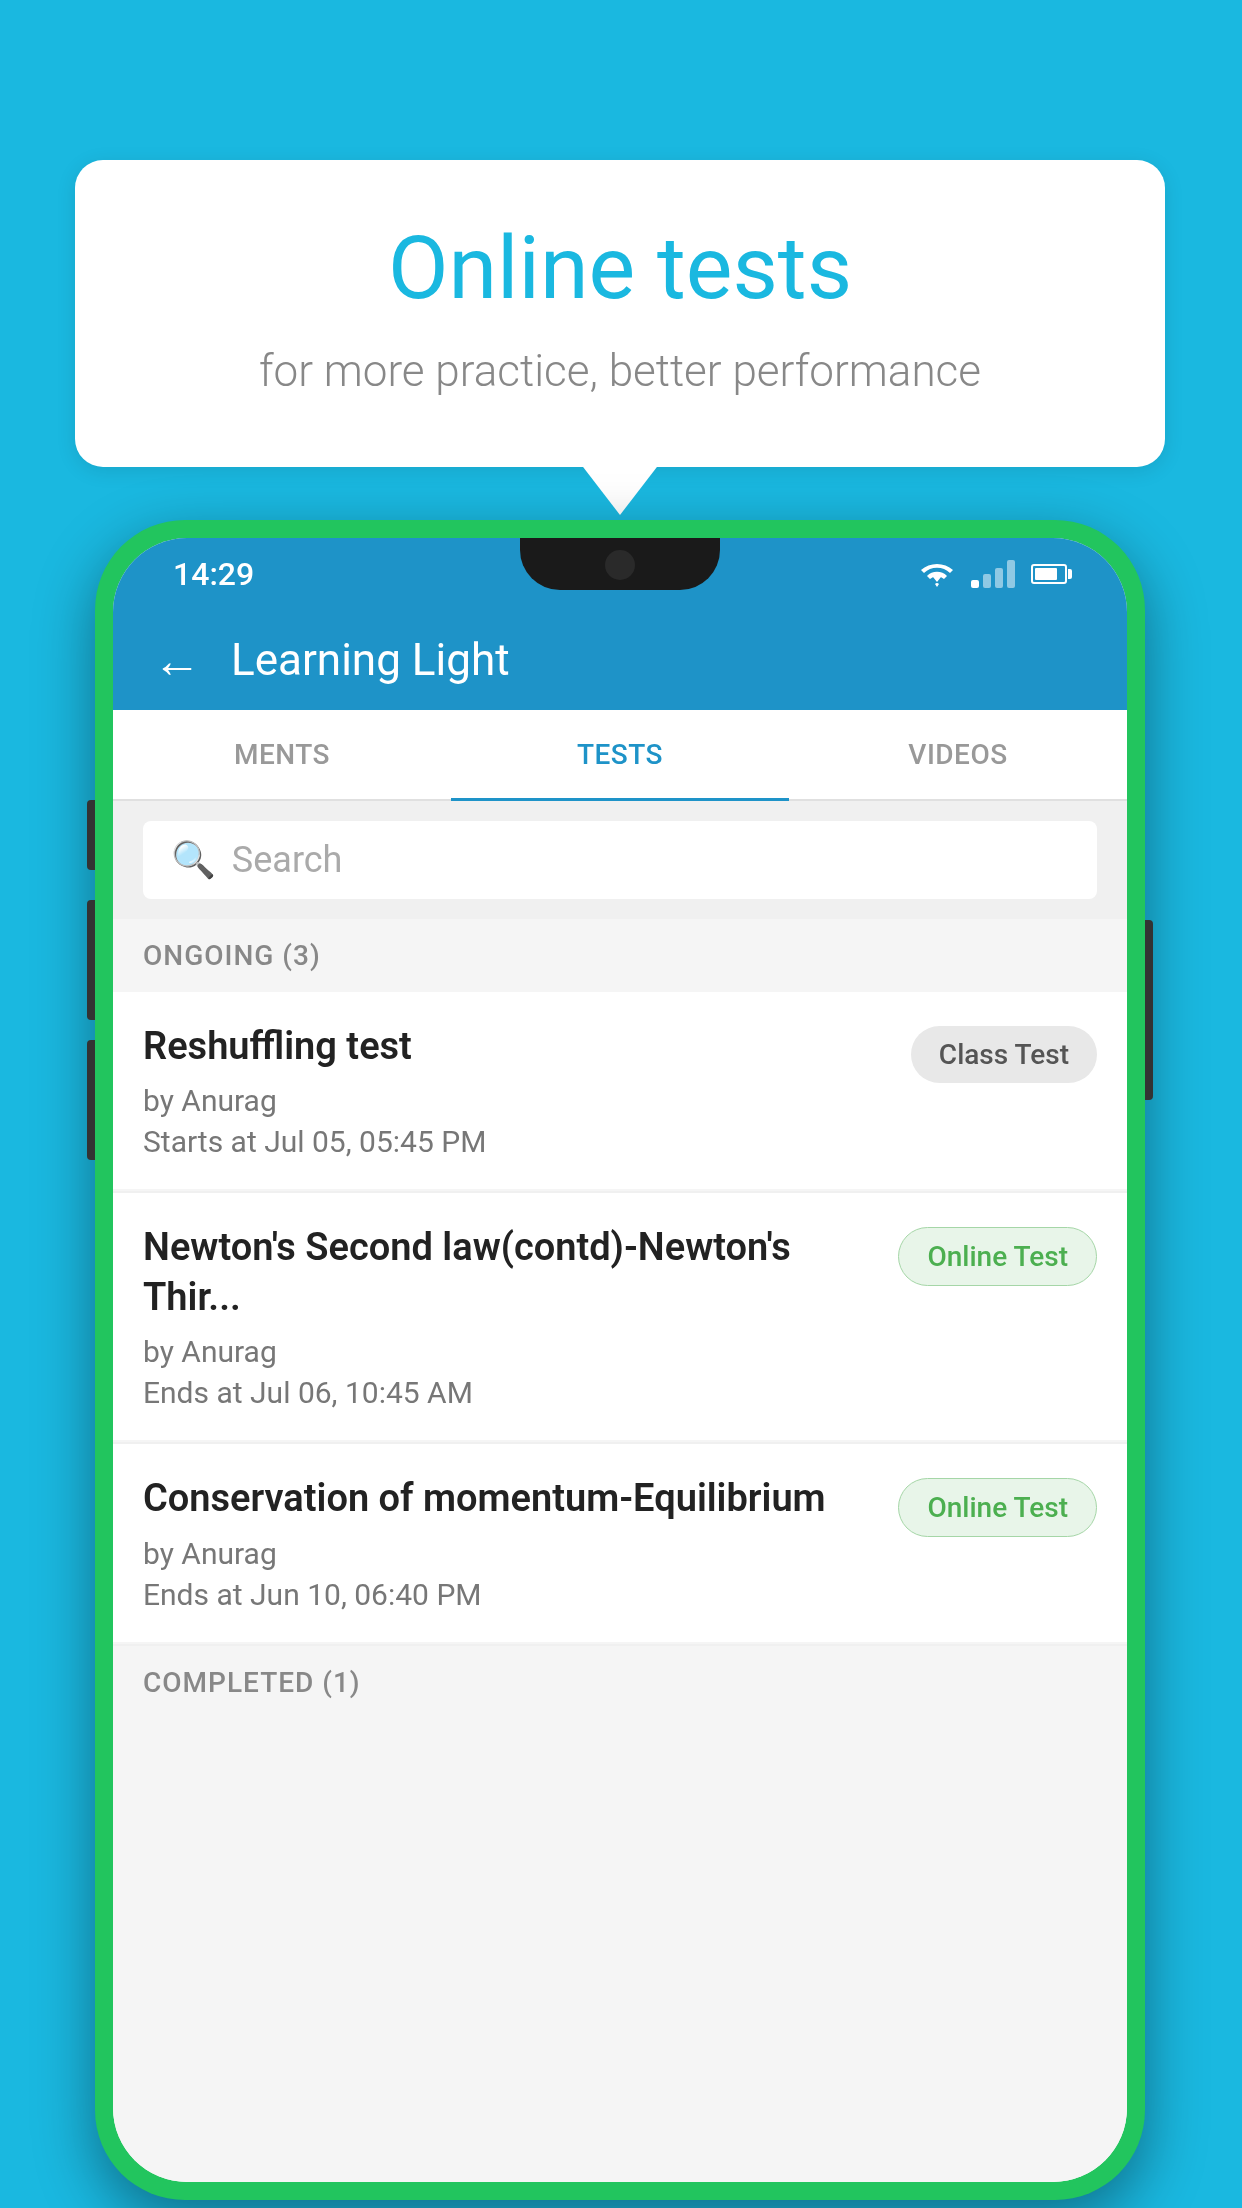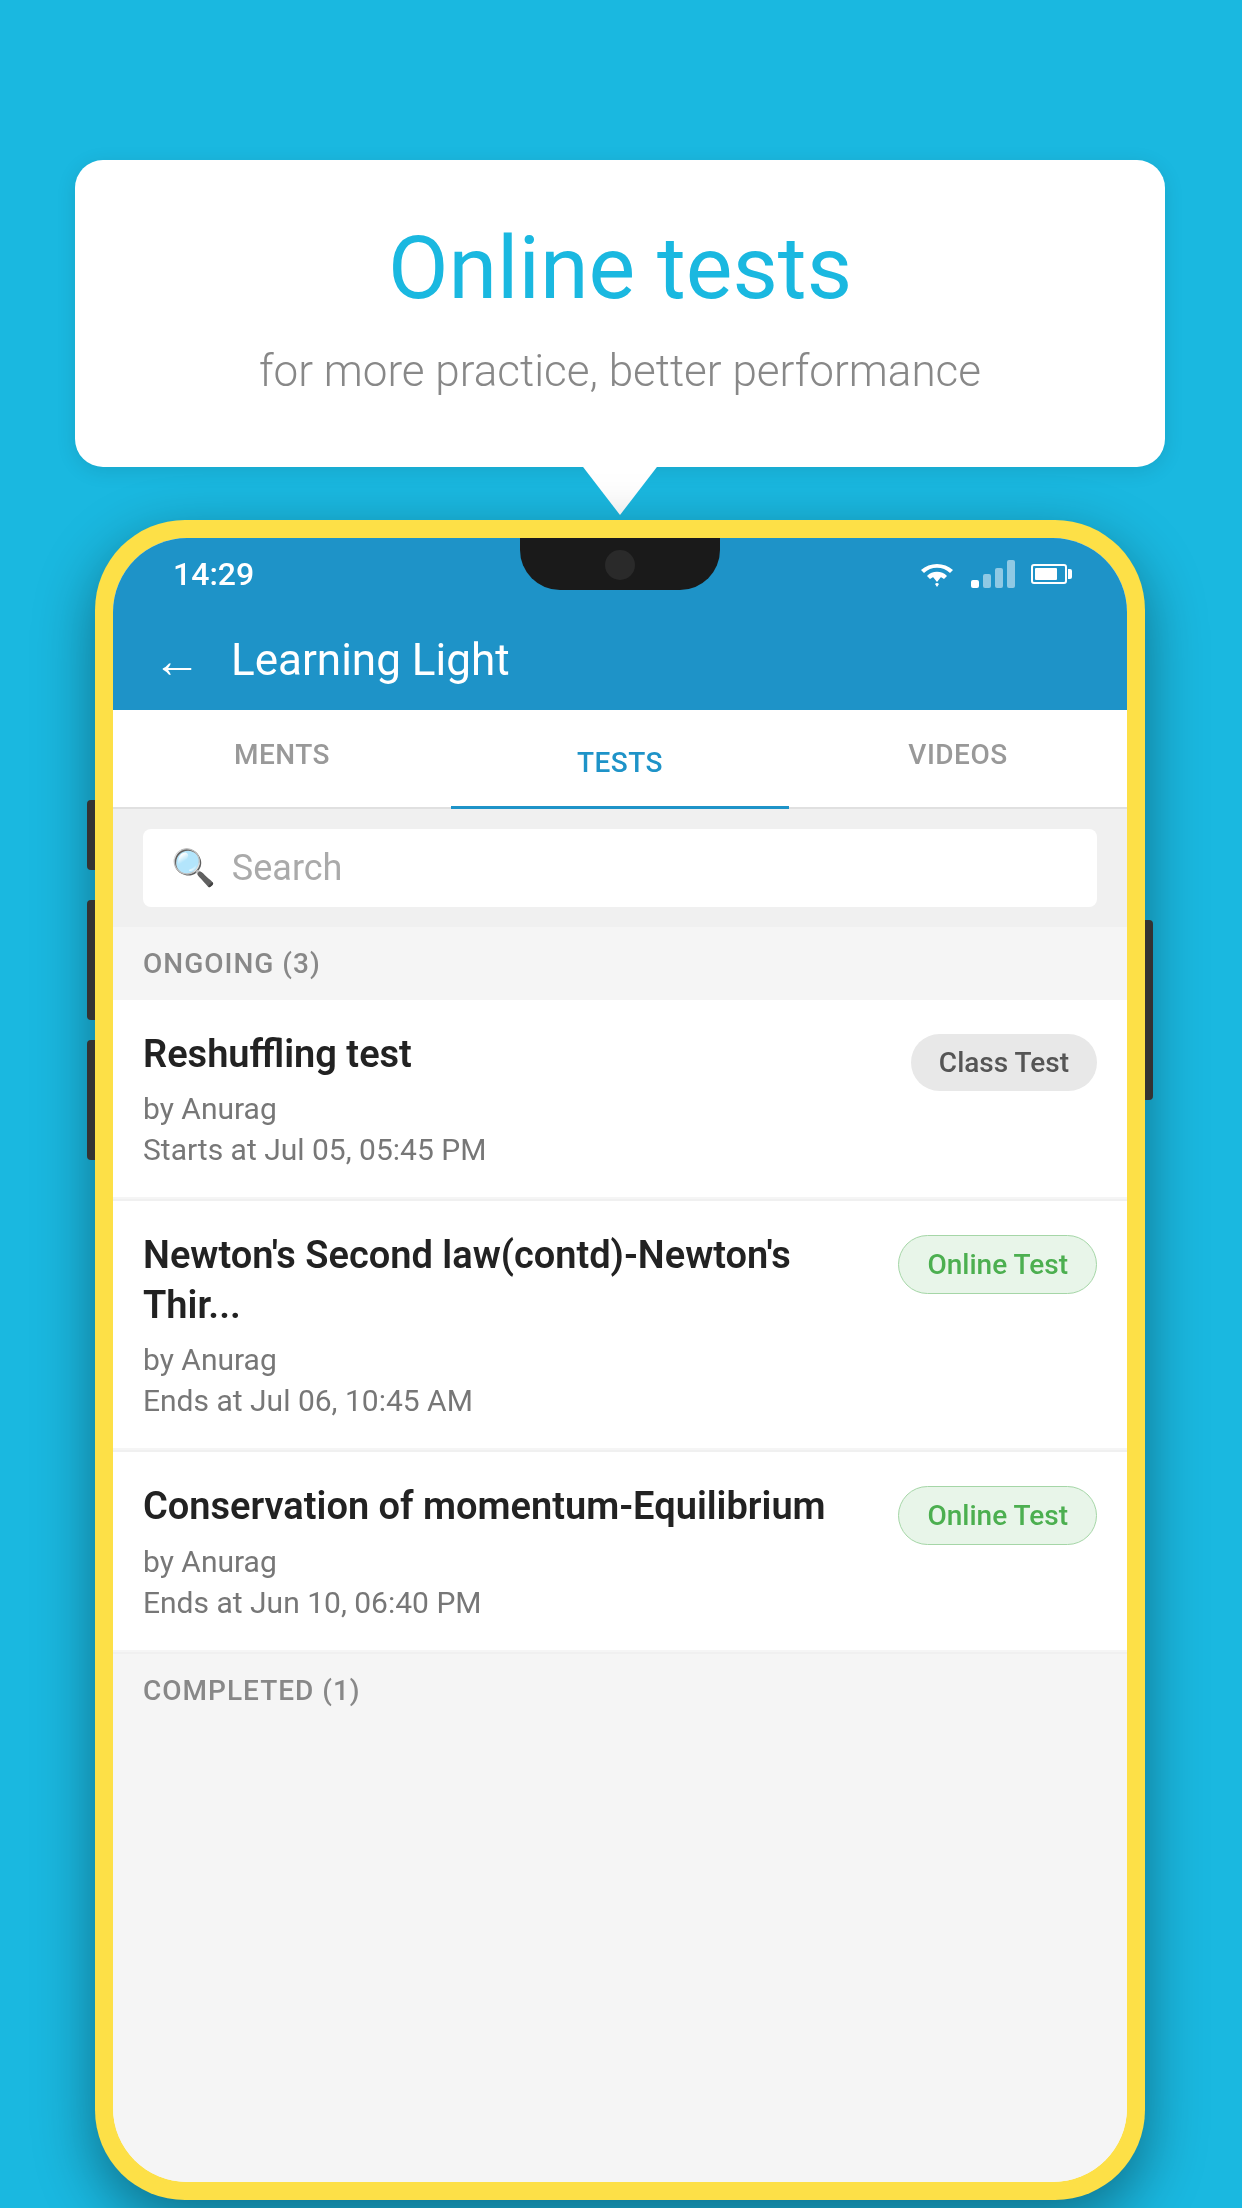--- a/index.html
+++ b/index.html
@@ -57,21 +57,21 @@
       position: absolute;
       top: 520px;
       left: 95px;
       width: 1050px;
       height: 1680px;
     }
 
     .phone-outer {
       width: 100%;
       height: 100%;
-      background: #fde047;
+      background: #22c55e;
       border-radius: 90px;
       padding: 18px;
       box-shadow: 0 20px 60px rgba(0,0,0,0.4);
       position: relative;
     }
 
     
     .phone-notch {
       position: absolute;
       top: 18px;
@@ -247,21 +247,20 @@
       font-size: 28px;
       color: #999;
       font-weight: 500;
       letter-spacing: 0.5px;
       cursor: pointer;
       position: relative;
     }
 
     .tab.active {
       color: #1e93c8;
-      margin-top: 8px;
     }
 
     .tab.active::after {
       content: '';
       position: absolute;
       bottom: -2px;
       left: 0;
       right: 0;
       height: 3px;
       background: #1e93c8;

